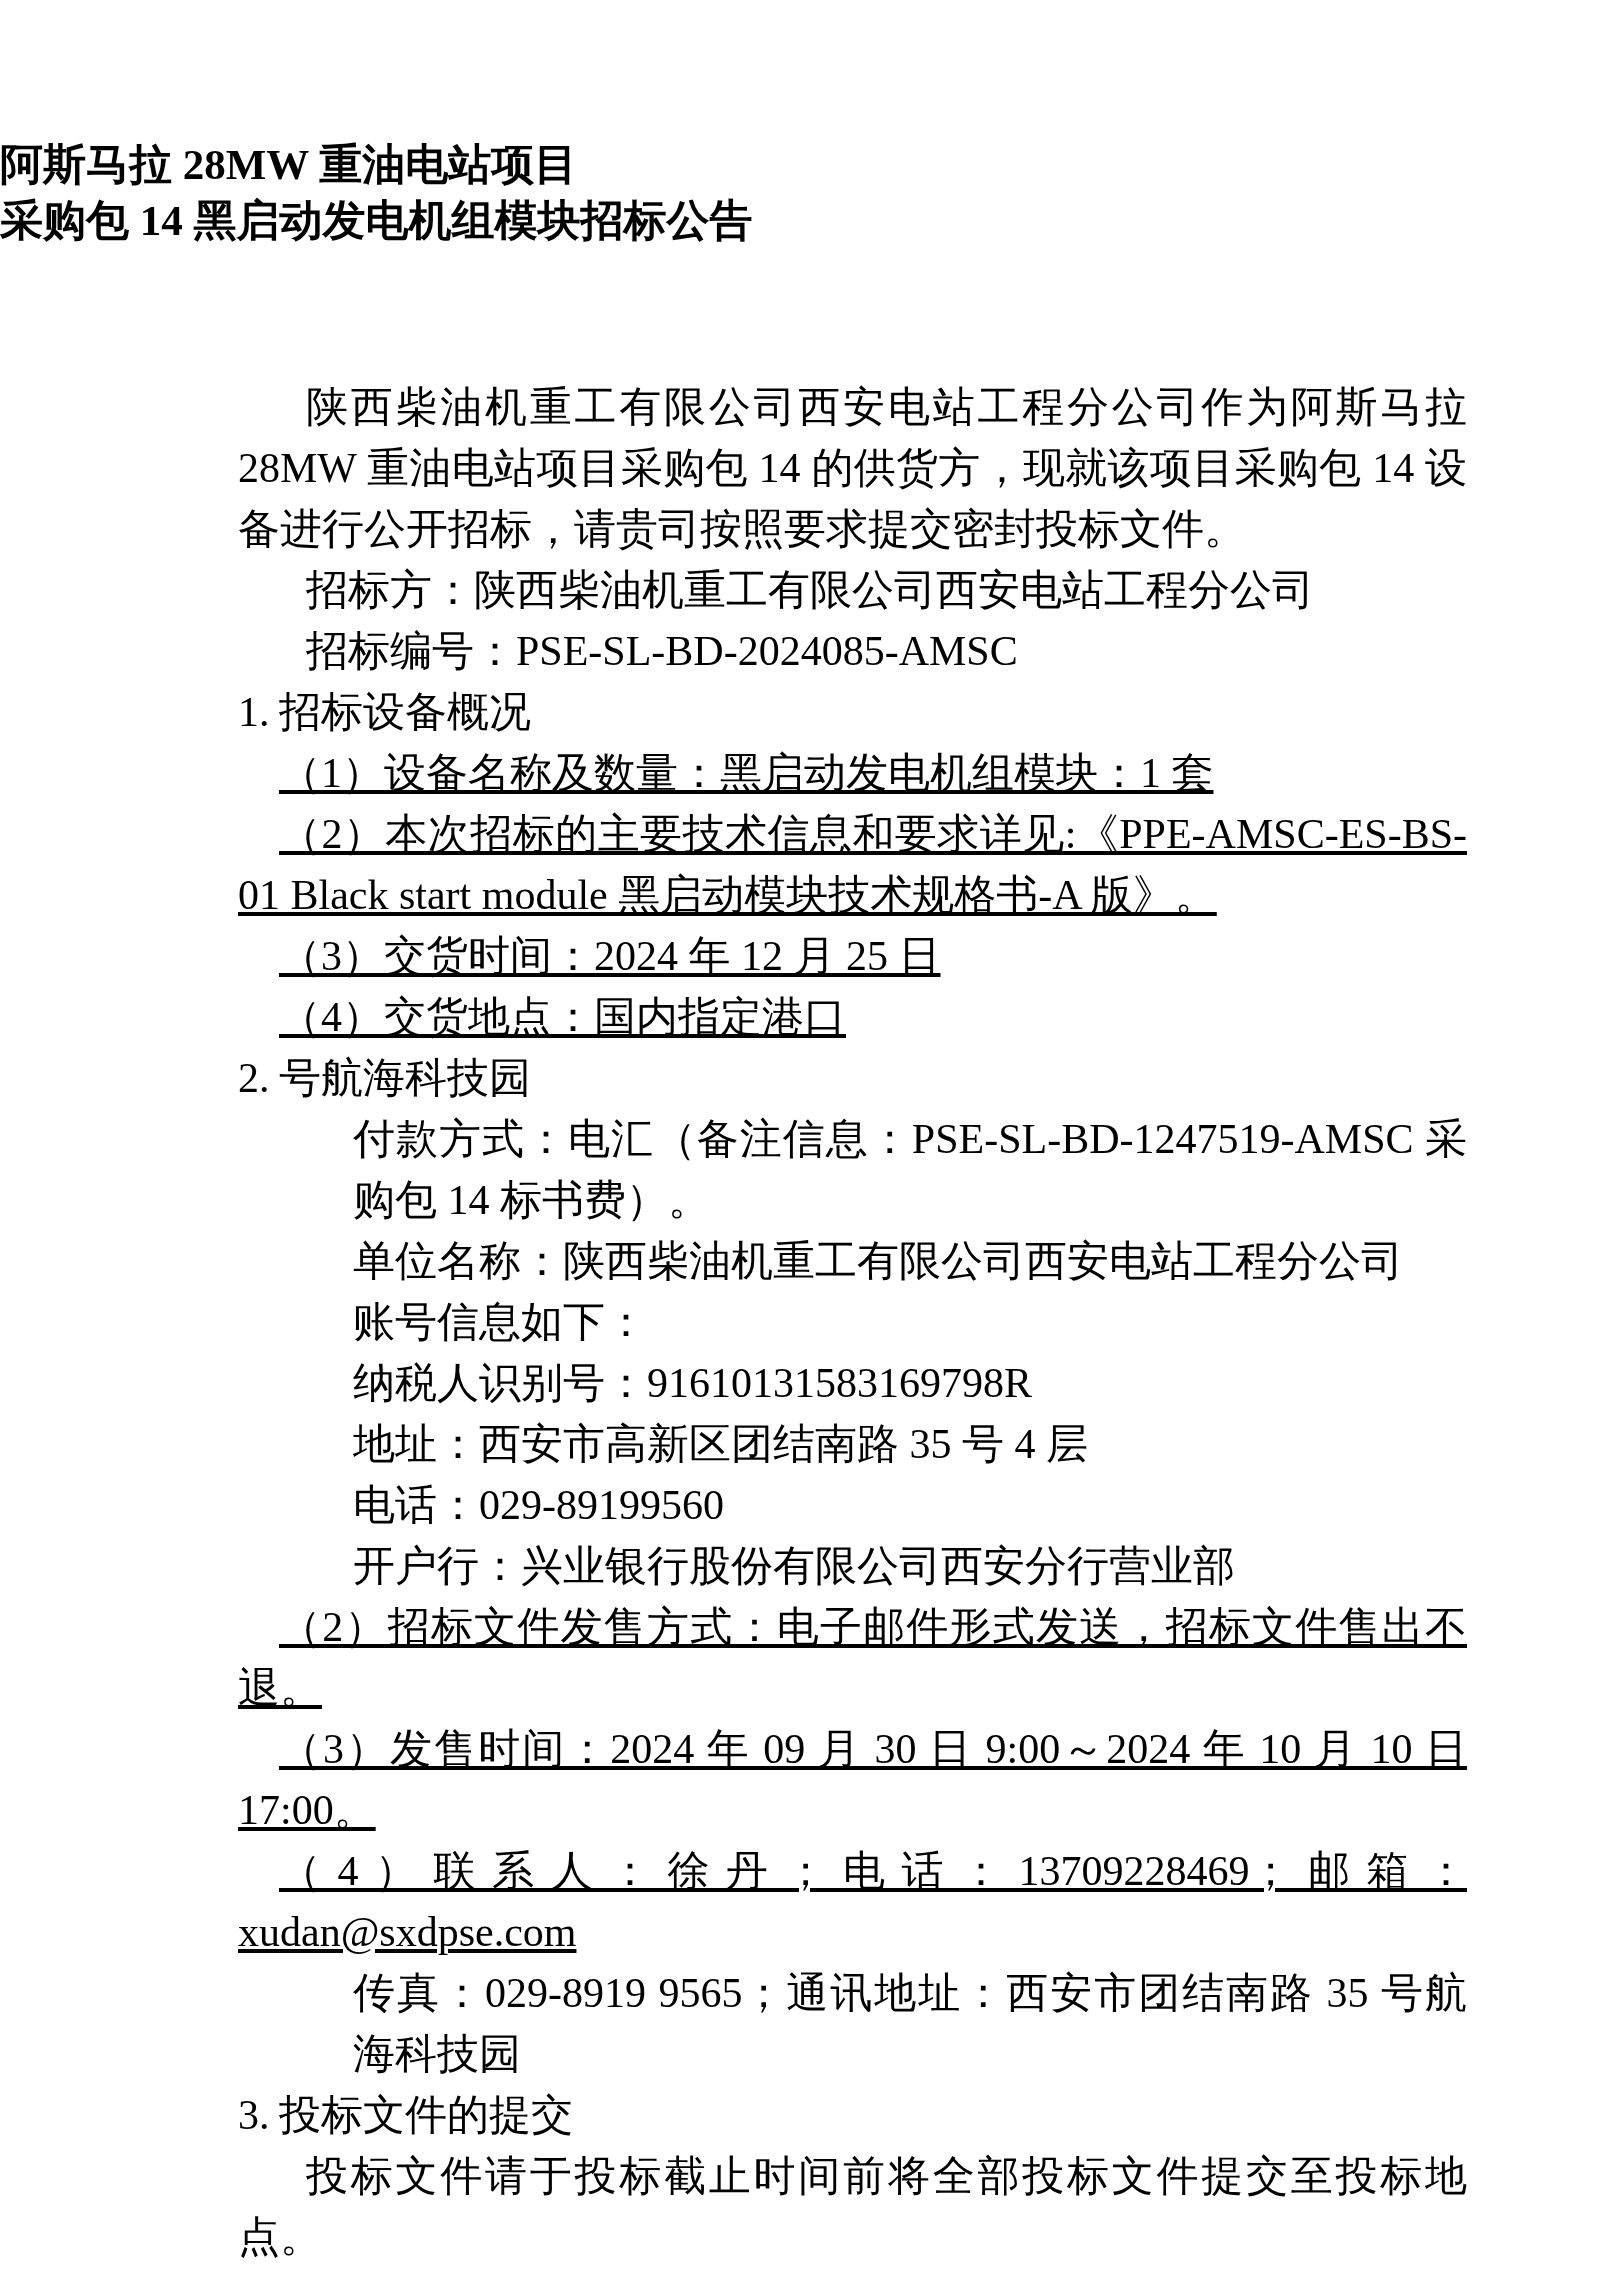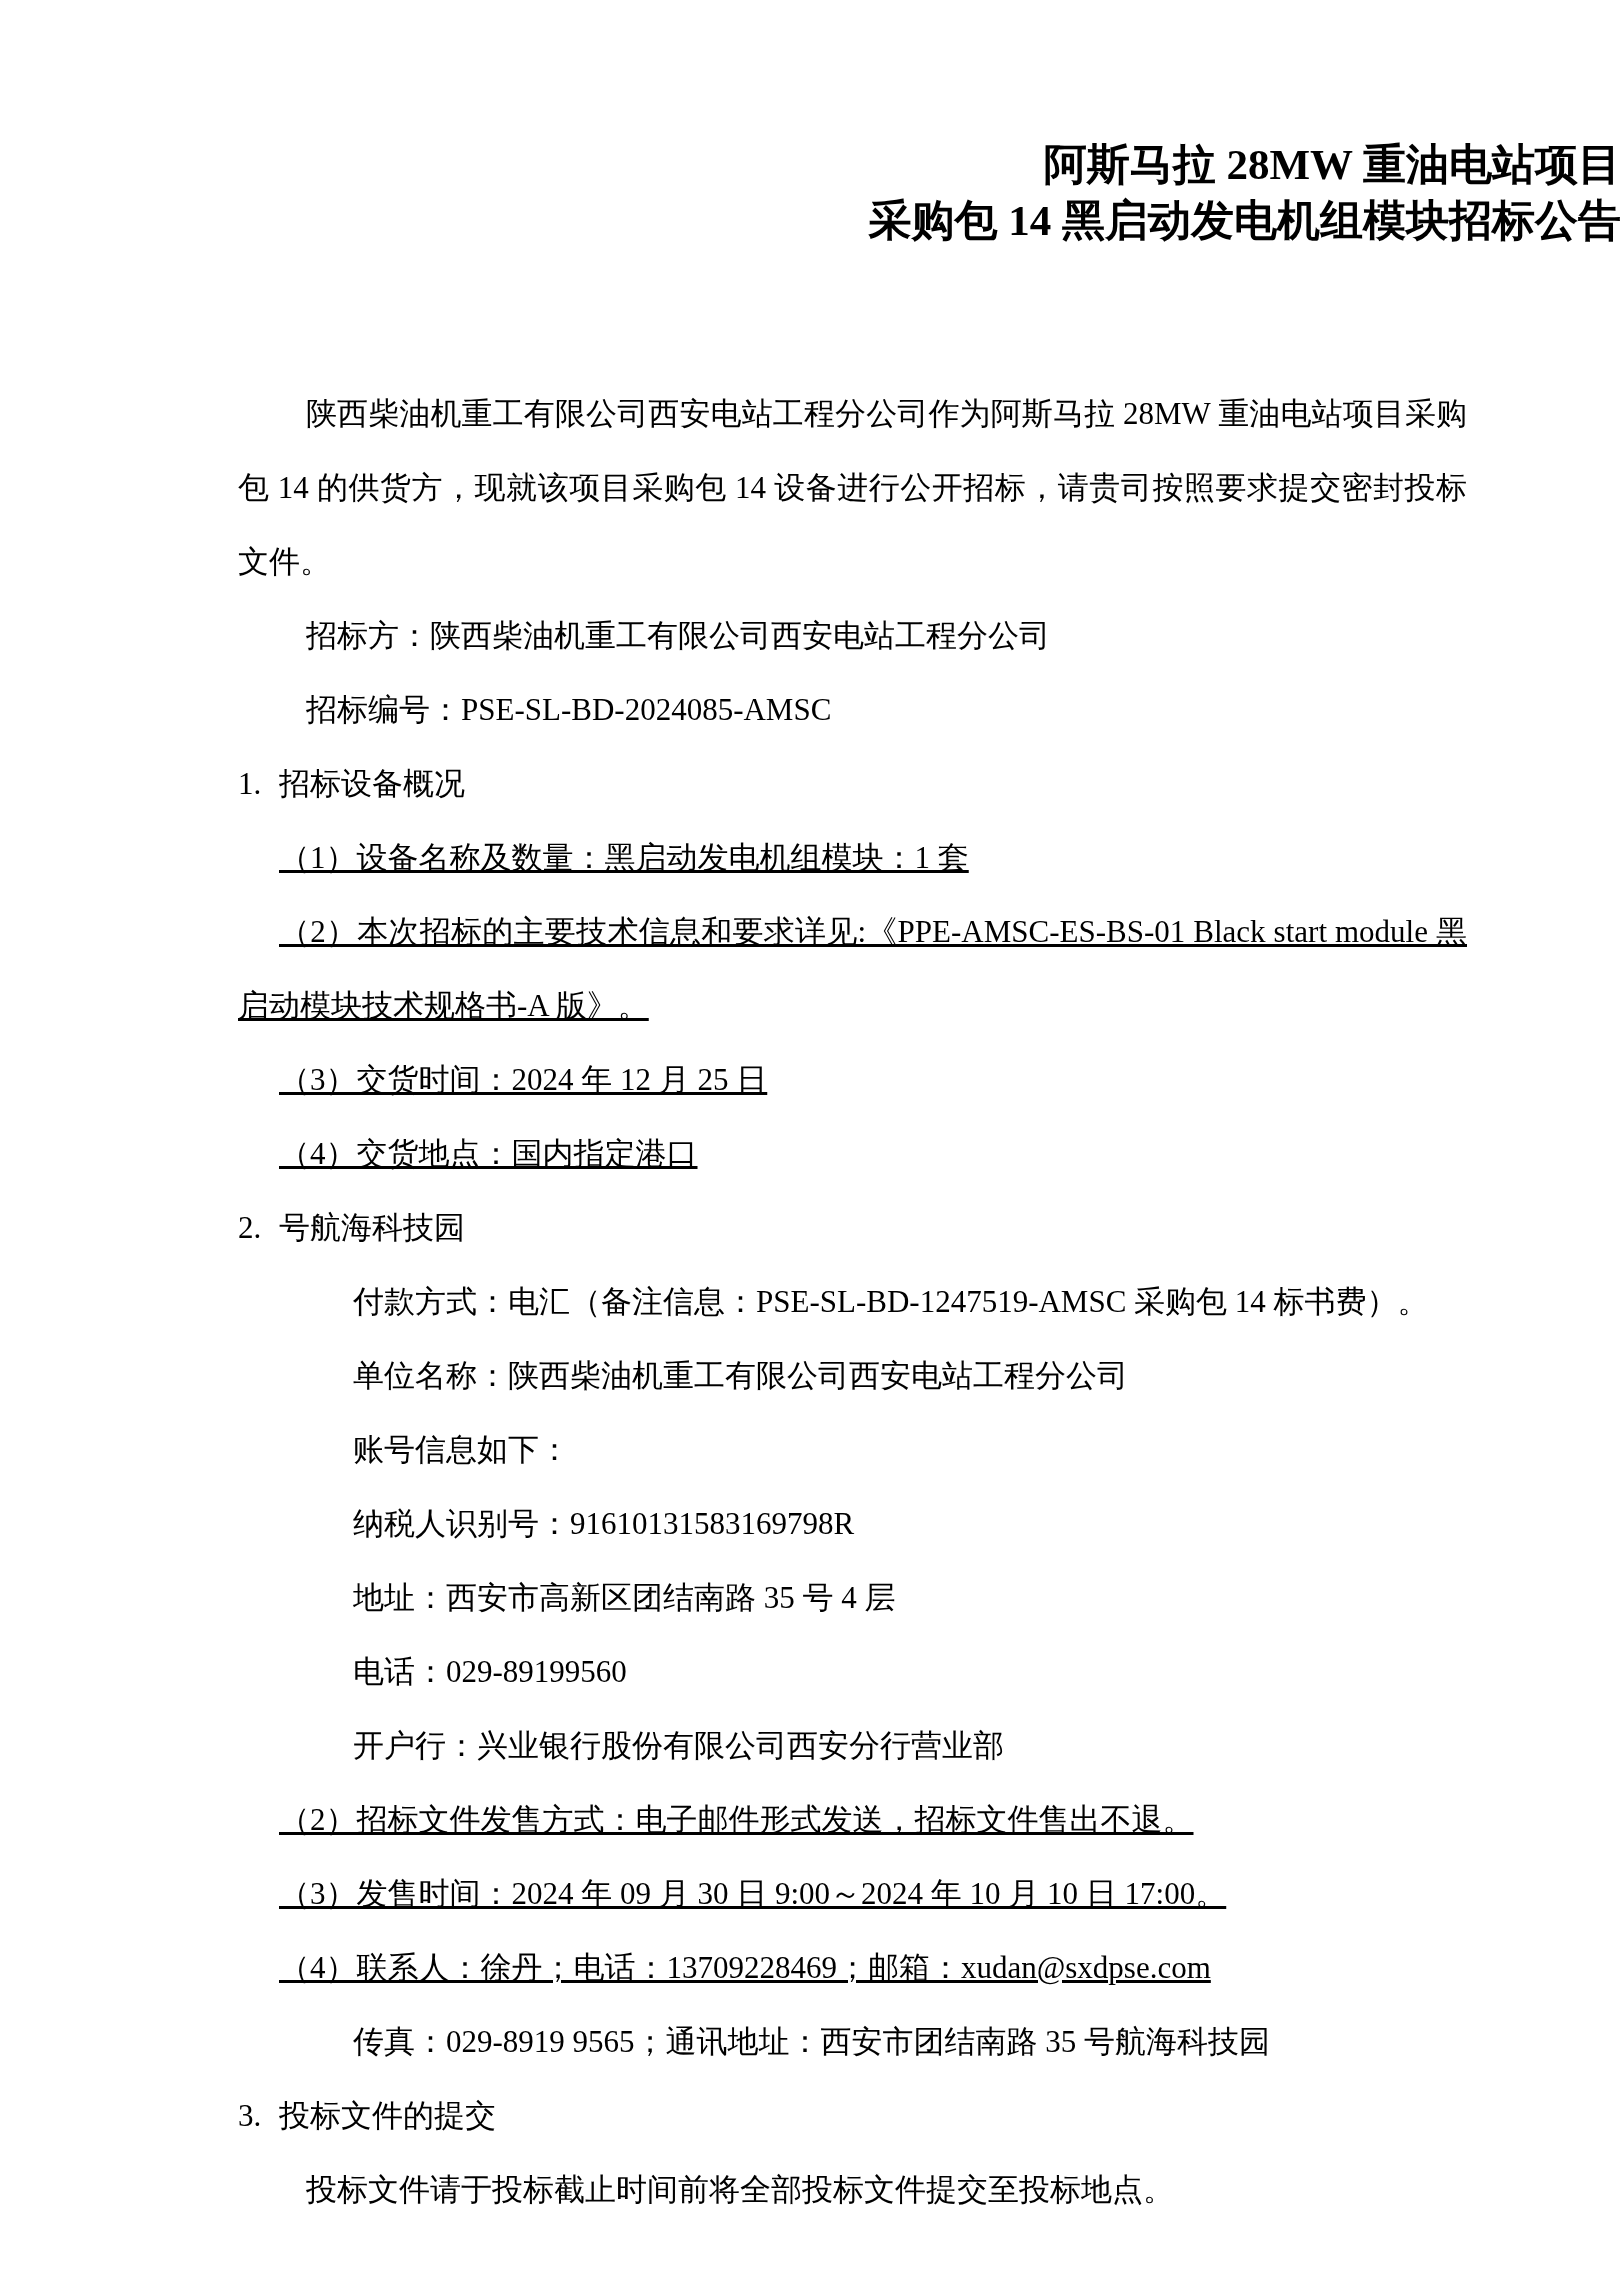--- a/index.html
+++ b/index.html
@@ -12,34 +12,34 @@
     width: 1621px;
     height: 2293px;
     background: #ffffff;
     color: #000000;
     font-family: "Liberation Serif", "DejaVu Serif", serif;
     overflow: hidden;
     box-sizing: border-box;
   }
   .title-block {
     padding-top: 137px;
-    text-align: right;
+    text-align: left;
   }
   .title-line {
     font-size: 43px;
     line-height: 56px;
     font-weight: bold;
     white-space: nowrap;
   }
   .body-text {
     margin-top: 128px;
     margin-left: 238px;
     width: 1229px;
-    font-size: 31px;
-    line-height: 74px;
+    font-size: 42px;
+    line-height: 61px;
     text-align: justify;
   }
   .para {
     margin: 0;
   }
   
   .p-indent2 {
     text-indent: 68px;
   }
   

